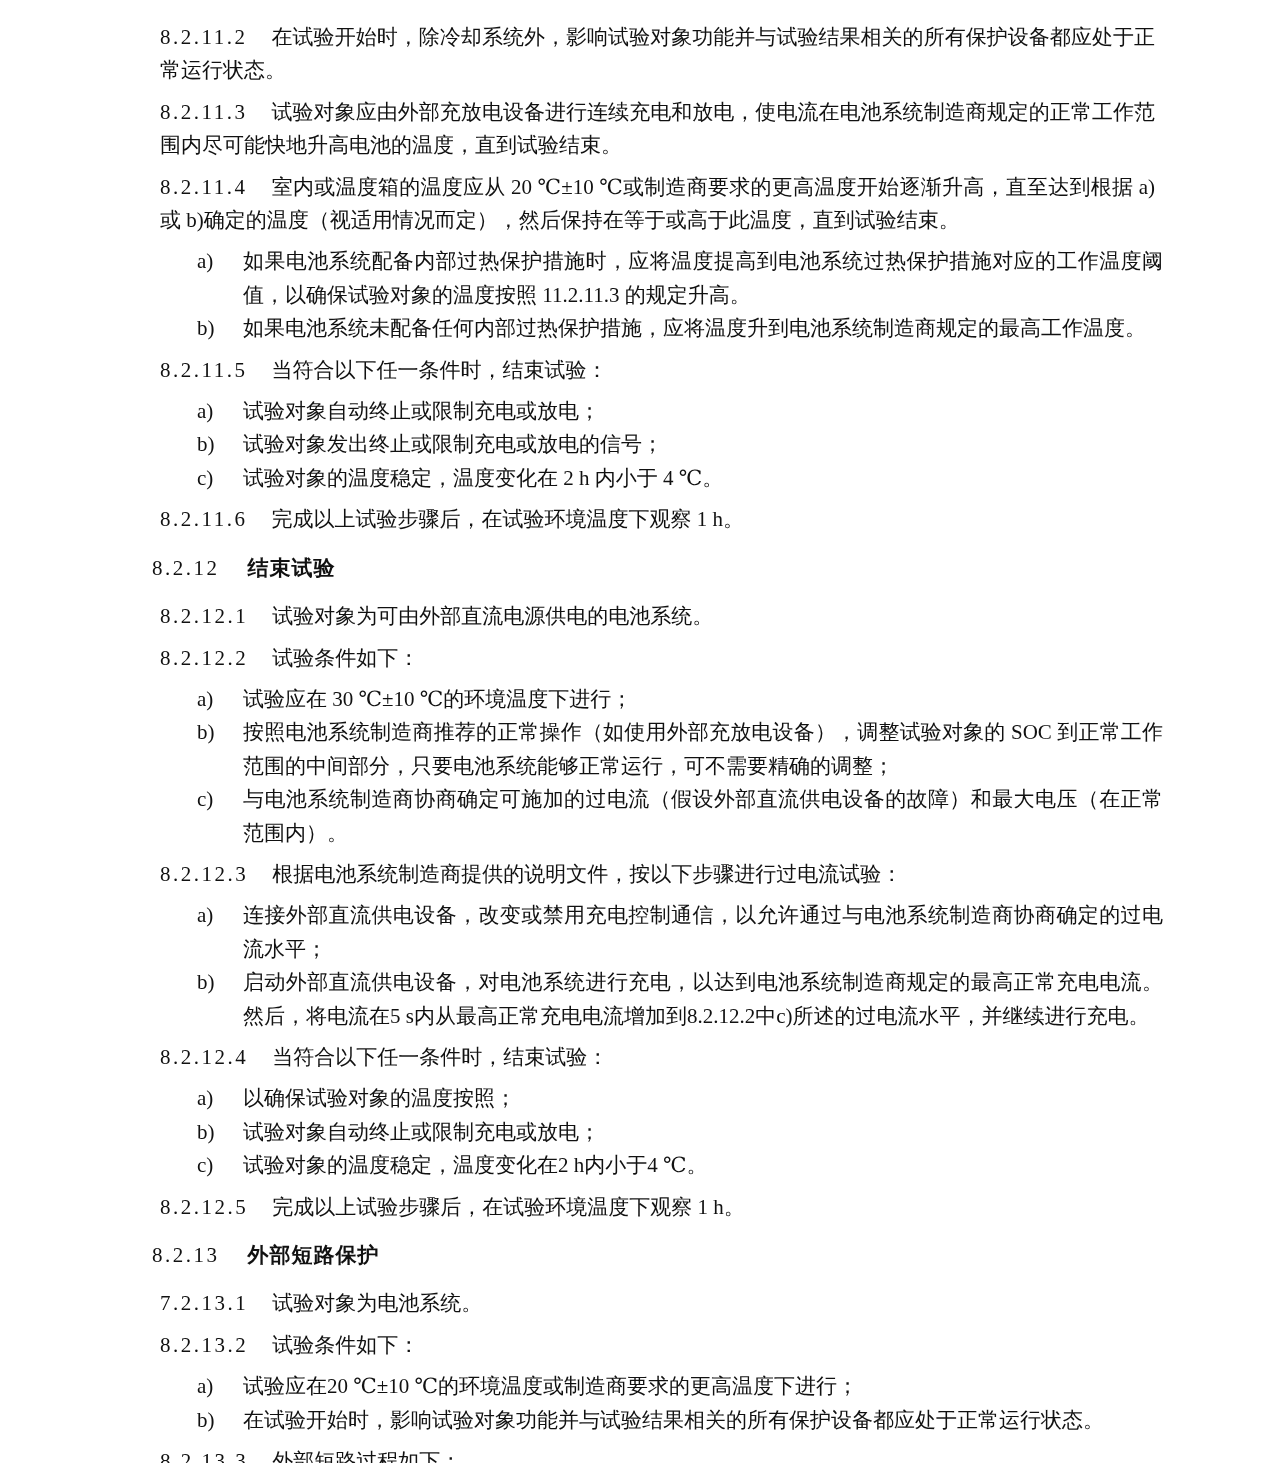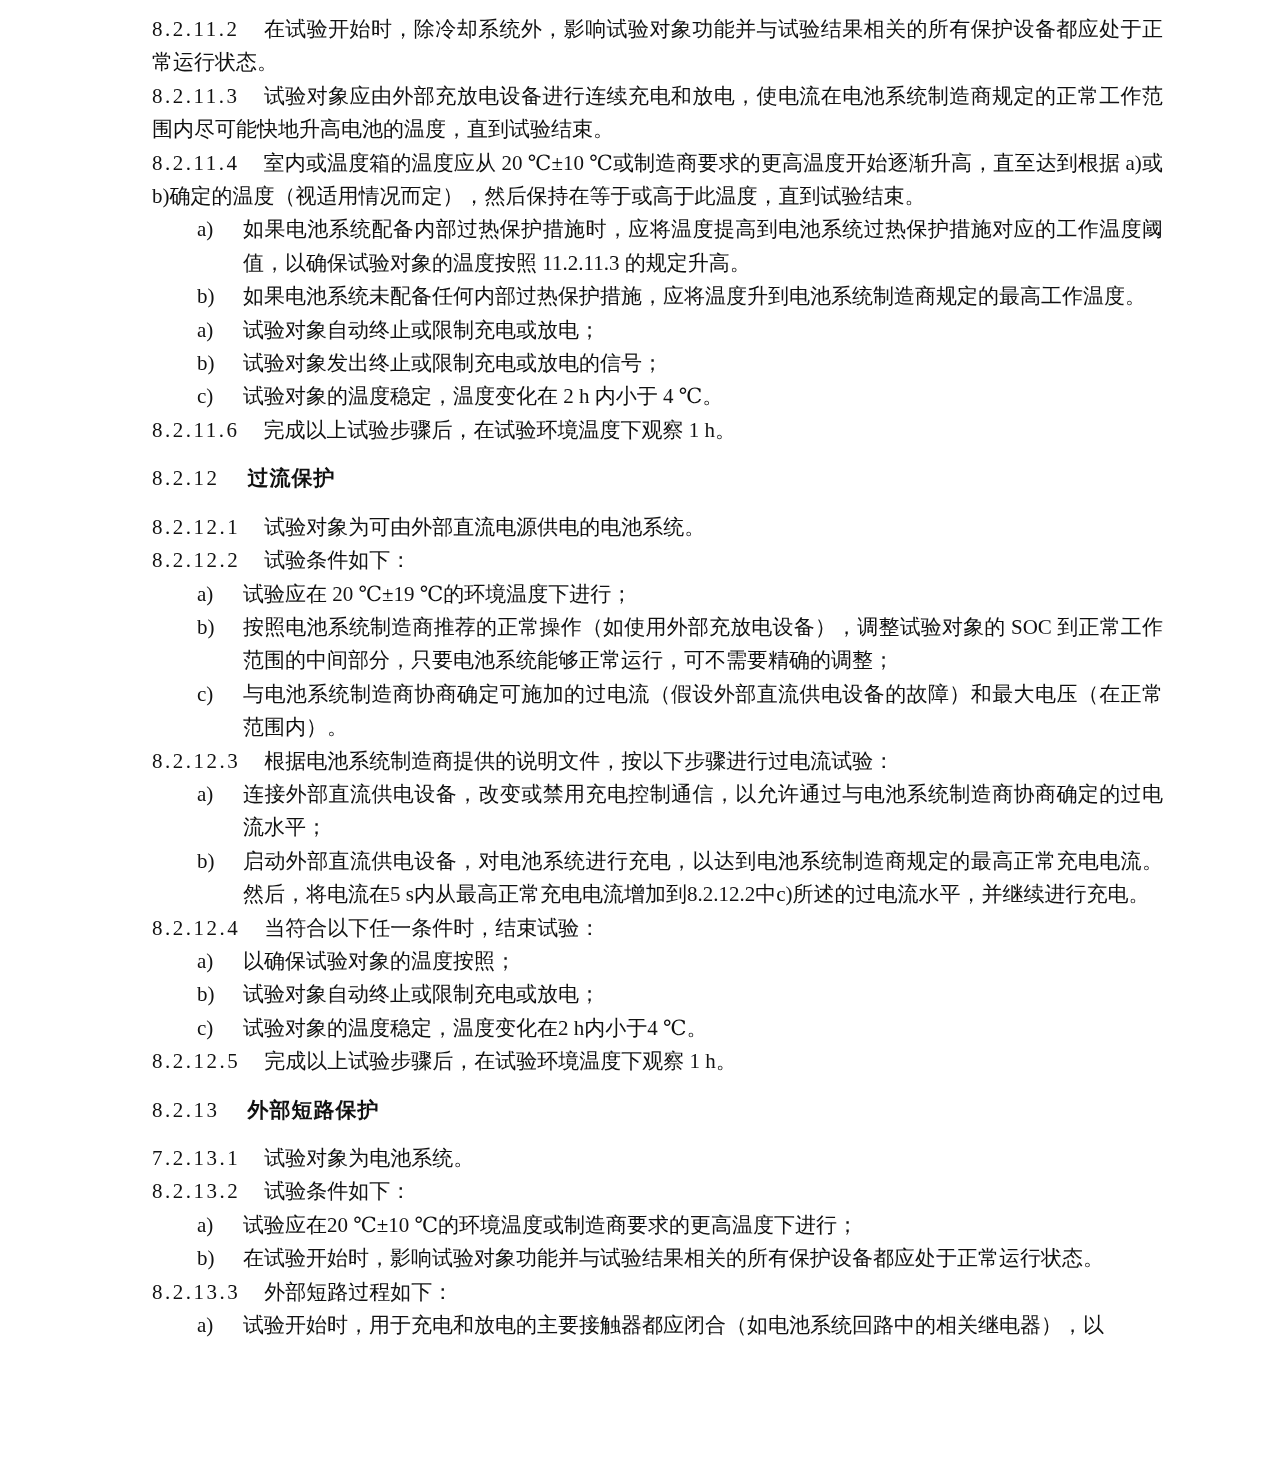--- a/index.html
+++ b/index.html
@@ -14,21 +14,21 @@
     box-sizing: border-box;
     background: #ffffff;
     color: #111111;
     font-family: "Liberation Serif", "DejaVu Serif", serif;
     font-size: 21px;
     line-height: 33.4px;
     padding: 13px 117px 10px 152px;
     overflow: hidden;
   }
   p.clause {
-    margin: 0;
+    margin: 8px;
     text-align: justify;
   }
   .clause .num {
     letter-spacing: 2.5px;
     margin-right: 24px;
     white-space: nowrap;
   }
   p.item {
     margin: 0 0 0 45px;
     display: flex;
@@ -72,47 +72,48 @@
   <p class="item">
       <span class="label">a)</span>
       <span class="body">如果电池系统配备内部过热保护措施时，应将温度提高到电池系统过热保护措施对应的工作温度阈值，以确保试验对象的温度按照 11.2.11.3 的规定升高。</span>
     </p>
 
   <p class="item">
       <span class="label">b)</span>
       <span class="body">如果电池系统未配备任何内部过热保护措施，应将温度升到电池系统制造商规定的最高工作温度。</span>
     </p>
 
+  <p class="clause"><span class="num">8.2.11.5</span><span class="body">当符合以下任一条件时，结束试验：</span></p>
 
   <p class="item">
       <span class="label">a)</span>
       <span class="body">试验对象自动终止或限制充电或放电；</span>
     </p>
 
   <p class="item">
       <span class="label">b)</span>
       <span class="body">试验对象发出终止或限制充电或放电的信号；</span>
     </p>
 
   <p class="item">
       <span class="label">c)</span>
       <span class="body">试验对象的温度稳定，温度变化在 2 h 内小于 4 ℃。</span>
     </p>
 
   <p class="clause"><span class="num">8.2.11.6</span><span class="body">完成以上试验步骤后，在试验环境温度下观察 1 h。</span></p>
 
-  <h3 class="heading"><span class="hnum">8.2.12</span><span class="htitle">过流保护</span></h3>
+  <h3 class="heading"><span class="hnum">8.2.12</span><span class="htitle">结束试验</span></h3>
 
   <p class="clause"><span class="num">8.2.12.1</span><span class="body">试验对象为可由外部直流电源供电的电池系统。</span></p>
 
   <p class="clause"><span class="num">8.2.12.2</span><span class="body">试验条件如下：</span></p>
 
   <p class="item">
       <span class="label">a)</span>
-      <span class="body">试验应在 20 ℃±19 ℃的环境温度下进行；</span>
+      <span class="body">试验应在 30 ℃±10 ℃的环境温度下进行；</span>
     </p>
 
   <p class="item">
       <span class="label">b)</span>
       <span class="body">按照电池系统制造商推荐的正常操作（如使用外部充放电设备），调整试验对象的 SOC 到正常工作范围的中间部分，只要电池系统能够正常运行，可不需要精确的调整；</span>
     </p>
 
   <p class="item">
       <span class="label">c)</span>
       <span class="body">与电池系统制造商协商确定可施加的过电流（假设外部直流供电设备的故障）和最大电压（在正常范围内）。</span>

